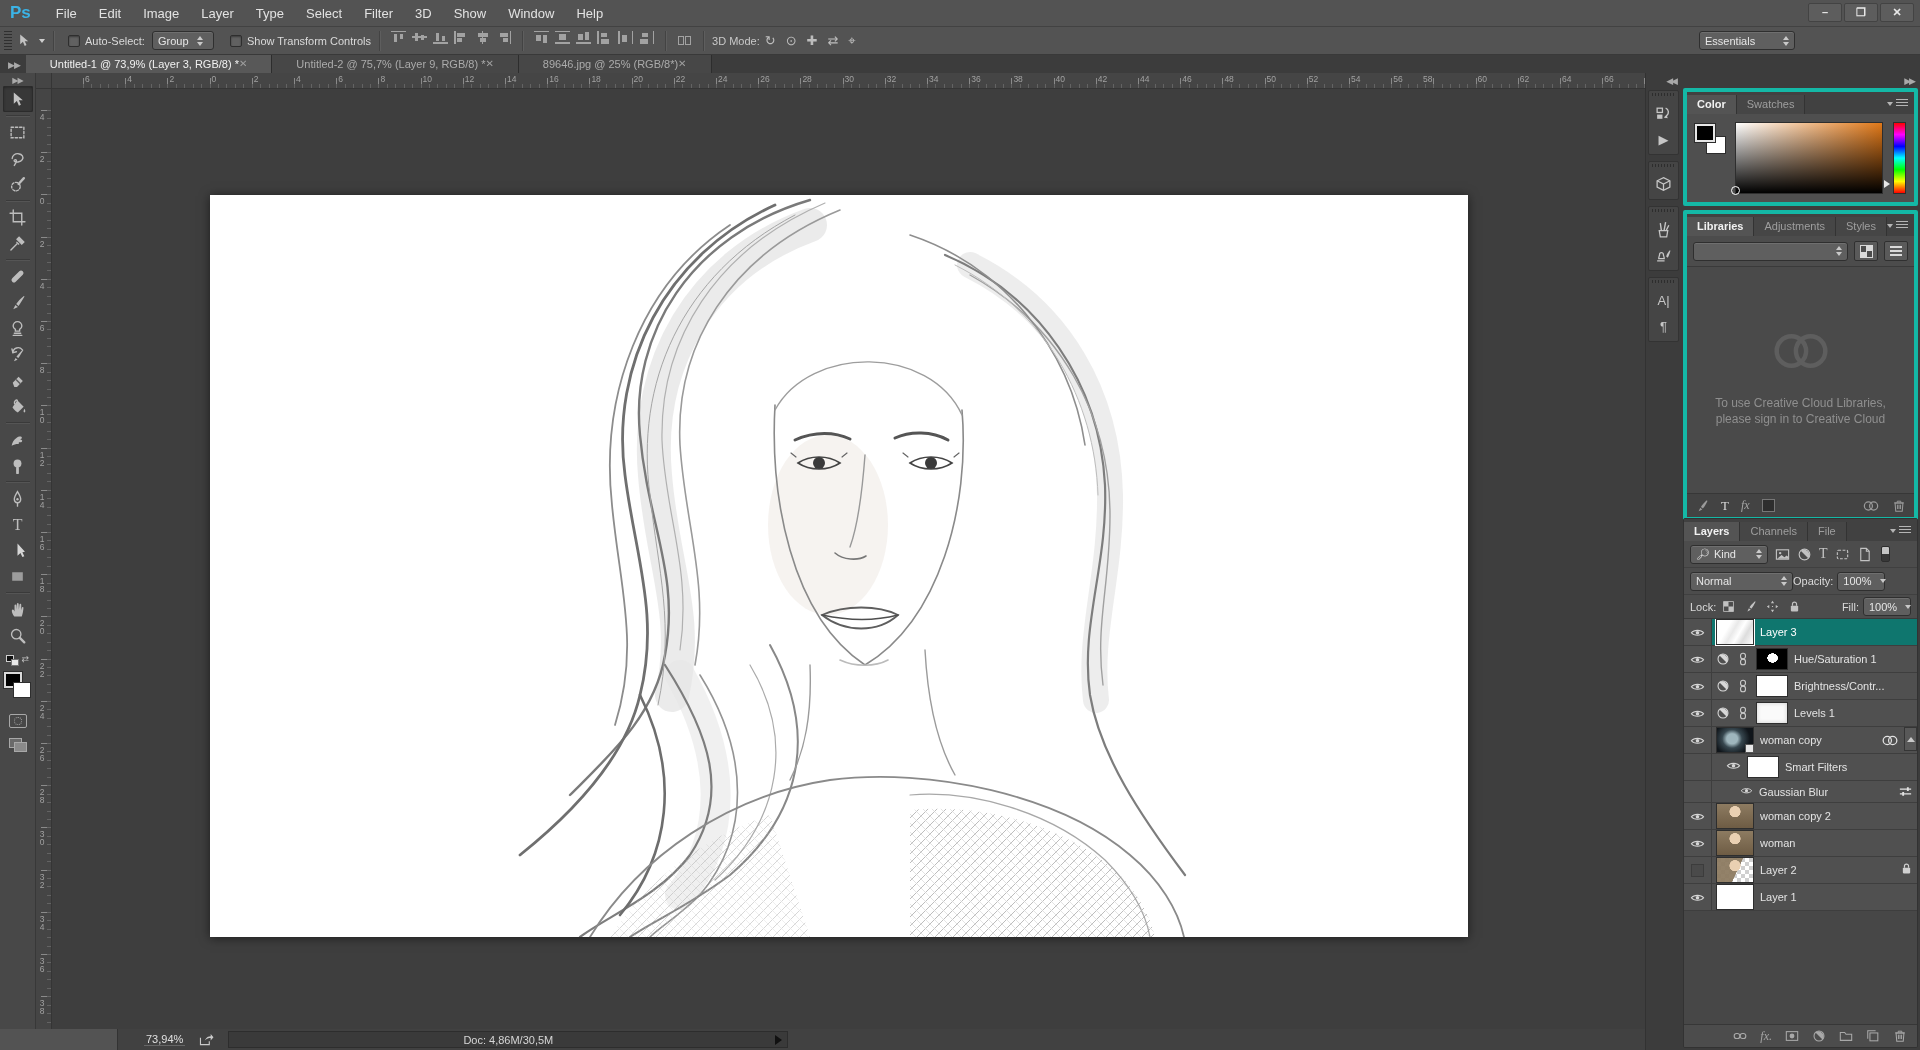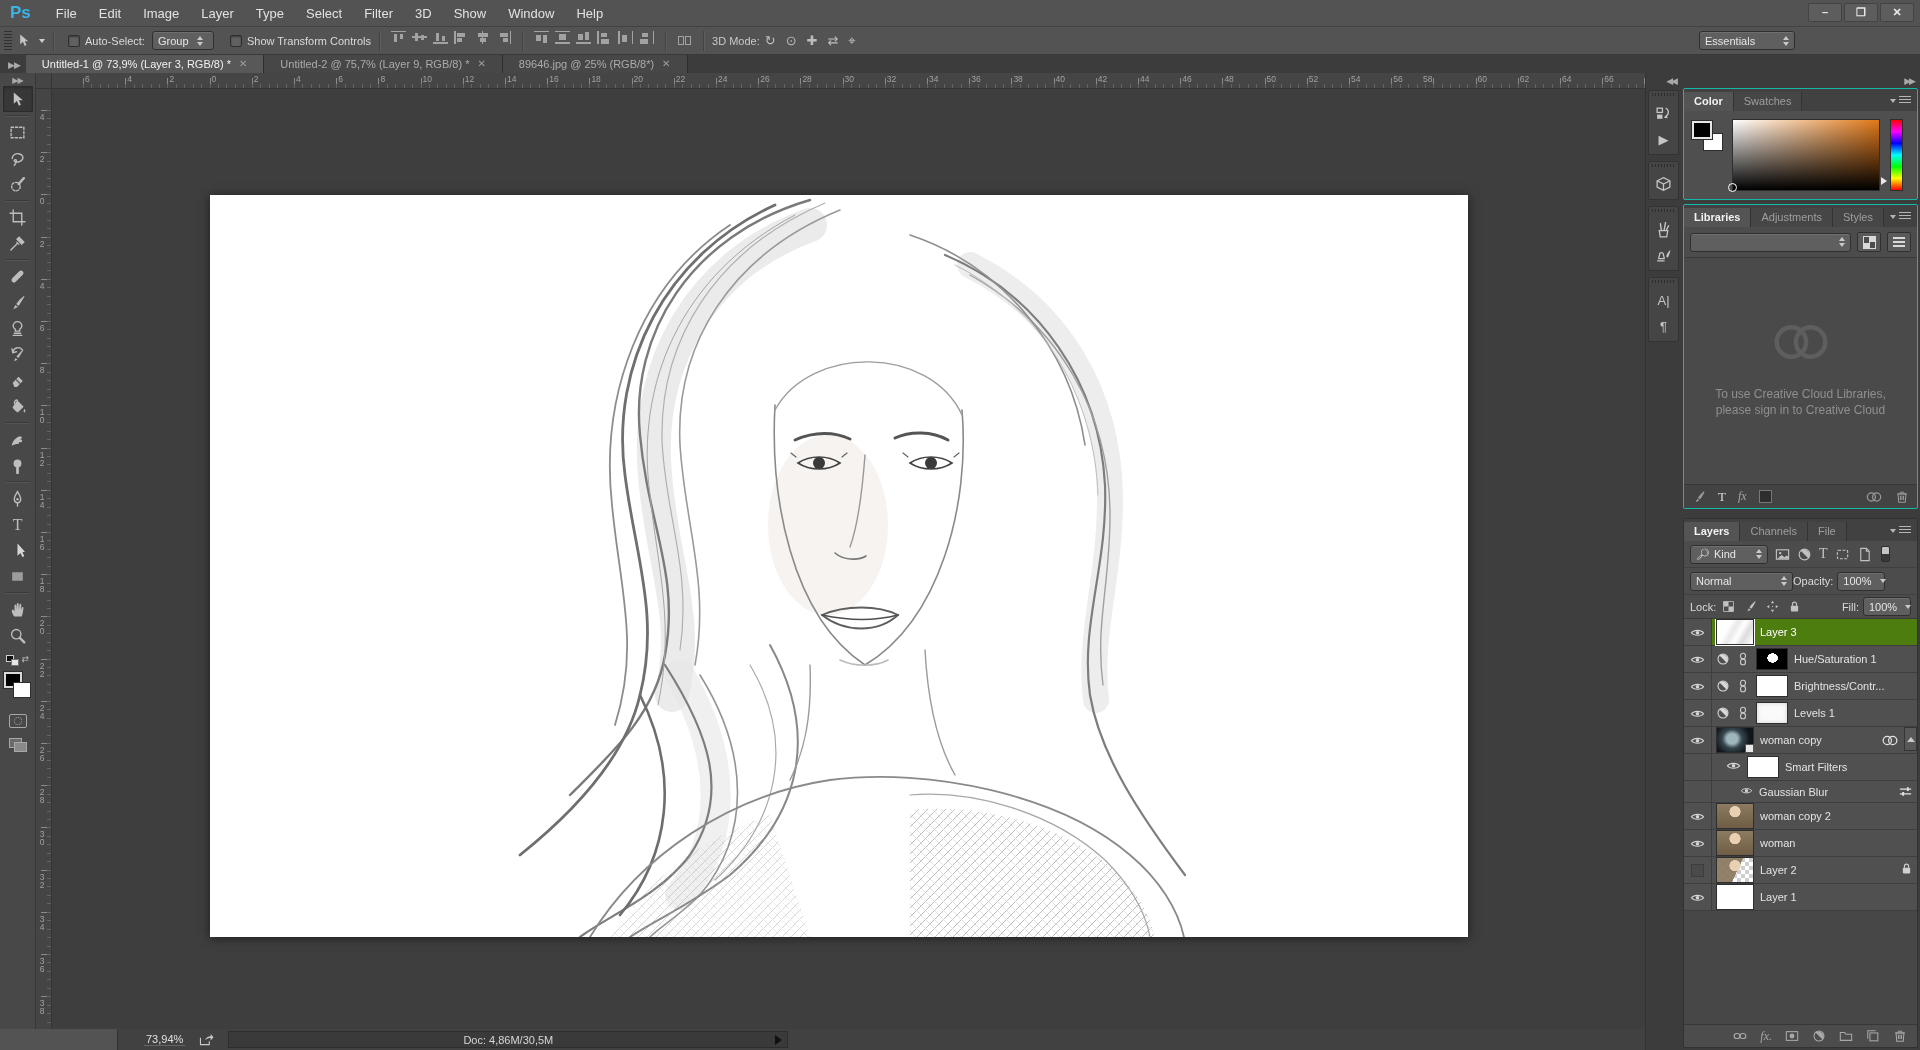--- a/index.html
+++ b/index.html
@@ -25,21 +25,21 @@
 .spin b{width:0;height:0;border-left:3.5px solid transparent;border-right:3.5px solid transparent}
 .spin b.up{border-bottom:4px solid #c9c9c9}
 .spin b.dn{border-top:4px solid #c9c9c9}
 .ai{display:inline-block;width:15px;height:13px;position:relative;margin:0 3px;opacity:.8}
 .ai i{position:absolute;background:#b6b6b6}
 .glyphbtn{font-size:13px;color:#bdbdbd;margin:0 5px}
 #workspace-field{position:absolute;right:125px;top:4px;width:96px}
 
 #tabbar{position:absolute;left:0;top:55px;width:1920px;height:18px;background:#3c3c3c;display:flex;align-items:flex-end}
 .tabchev{color:#a9a9a9;font-size:9px;padding:0 6px 3px 8px;letter-spacing:-1px}
-.doctab{height:18px;line-height:18px;padding:0 16px;font-size:11px;color:#ababab;background:#474747;border-right:1px solid #2d2d2d;white-space:nowrap;display:flex;align-items:center;gap:8px}
+.doctab{height:18px;line-height:18px;padding:0 24px;font-size:11px;color:#ababab;background:#474747;border-right:1px solid #2d2d2d;white-space:nowrap;display:flex;align-items:center;gap:0}
 .doctab.active{background:#585858;color:#f1f1f1}
 .tabx{color:#9f9f9f;font-size:10px}
 
 #corner{position:absolute;left:36px;top:73px;width:16px;height:16px;background:#454545;border-right:1px solid #353535;border-bottom:1px solid #353535}
 #hruler{position:absolute;left:52px;top:73px;width:1593px;height:16px;background:#454545;border-bottom:1px solid #353535;
  background-image:repeating-linear-gradient(90deg,#636363 0 1px,transparent 1px 8.44px),repeating-linear-gradient(90deg,#8a8a8a 0 1px,transparent 1px 42.2px);
  background-size:1600px 4px,1600px 10px;background-repeat:no-repeat;background-position:31px 100%,31px 100%;overflow:hidden}
 .hr-num{position:absolute;top:1px;font-size:8.5px;color:#a2a2a2}
 #vruler{position:absolute;left:36px;top:89px;width:16px;height:940px;background:#454545;border-right:1px solid #353535;
  background-image:repeating-linear-gradient(180deg,#636363 0 1px,transparent 1px 8.44px),repeating-linear-gradient(180deg,#8a8a8a 0 1px,transparent 1px 42.2px);
@@ -72,21 +72,21 @@
 
 #dockstrip{position:absolute;left:1645px;top:73px;width:36px;height:977px;background:#3c3c3c;border-left:1px solid #323232}
 #dockstrip .chev{text-align:right;color:#a9a9a9;font-size:9px;padding:3px 5px 2px;letter-spacing:-2px}
 .dgroup{margin:2px 2px 6px;background:#454545;border:1px solid #333;border-radius:2px;padding-bottom:2px}
 .grip{height:3px;margin:2px 3px 4px;background:repeating-linear-gradient(90deg,#2d2d2d 0 1px,transparent 1px 3px)}
 .dicon{height:26px;display:flex;align-items:center;justify-content:center;color:#c6c6c6;font-size:13px}
 .dicon svg{width:17px;height:17px}
 
 #rightcol{position:absolute;left:1681px;top:73px;width:239px;height:977px;background:#3c3c3c}
 #rightcol .topchev{text-align:right;color:#a9a9a9;font-size:9px;padding:3px 6px 2px;letter-spacing:-2px}
-.panel{margin:0 2px 4px;background:#3b82f6;border:1px solid #14b8a6;border-radius:2px;overflow:hidden}
+.panel{margin:0 2px 4px;background:#3b82f6;border:4px solid #14b8a6;border-radius:2px;overflow:hidden}
 .phead{height:22px;background:#414141;display:flex;align-items:flex-end;position:relative}
 .ptab{height:19px;line-height:19px;padding:0 10px;font-size:11px;color:#9e9e9e;background:#464646;border-right:1px solid #333}
 .ptab.active{background:#545454;color:#f2f2f2;font-weight:bold}
 .pmenu{position:absolute;right:6px;top:7px;display:flex;align-items:center;gap:3px}
 .pmenu .tri{width:0;height:0;border-top:4px solid #b5b5b5;border-left:3.5px solid transparent;border-right:3.5px solid transparent}
 .pmenu .lines{width:12px;height:9px;background:repeating-linear-gradient(#b5b5b5 0 1px,transparent 1px 3px)}
 
 #colorbody{height:88px;background:#4f4f4f;position:relative;padding:8px}
 #cswatches{position:absolute;left:8px;top:10px;width:34px;height:34px}
 #cfg{position:absolute;left:0;top:0;width:20px;height:18px;background:#000;border:2px solid #e6e6e6;outline:1px solid #2c2c2c;z-index:2}
@@ -124,21 +124,21 @@
 #llock{height:25px;display:flex;align-items:center;padding:0 6px;background:#4c4c4c;border-top:1px solid #404040;border-bottom:1px solid #3a3a3a}
 .lockicons{display:flex;gap:9px;margin-left:6px;color:#c2c2c2}
 .lockicons svg{width:13px;height:13px}
 #llock .fill-label{margin-left:auto}
 
 #llist{flex:1;position:relative;background:#474747;overflow:hidden}
 .lrow{height:27px;display:flex;align-items:stretch;border-bottom:1px solid #3e3e3e;background:#505050}
 .eyewell{width:28px;display:flex;align-items:center;justify-content:center;border-right:1px solid #3e3e3e;color:#d6d6d6;flex:none}
 .eyewell svg,.ineye svg{width:15px;height:15px}
 .lcontent{flex:1;display:flex;align-items:center;gap:6px;padding:0 4px;position:relative;min-width:0}
-.lcontent.sel{background:#4d7c0f}
+.lcontent.sel{background:#0f766e}
 .lcontent.sel .lname{color:#fff}
 .lname{font-size:11px;color:#e3e3e3;white-space:nowrap}
 .adjic{color:#d8d8d8}
 .adjic svg,.linkic svg{width:14px;height:14px;display:block}
 .linkic{color:#c9c9c9}
 .maskthumb{width:32px;height:22px;border:1px solid #2e2e2e;flex:none}
 .thumb{width:38px;height:26px;border:1px solid #2e2e2e;flex:none;position:relative}
 .t-sketch{background:linear-gradient(120deg,#fff 0 30%,#e9e9e9 45%,#fff 60%,#ddd 75%,#fff)}
 .t-sketch.selthumb{outline:1px solid #fff}
 .m-black{background:radial-gradient(ellipse 45% 60% at 52% 45%,#fff 0 38%,#000 40%)}

